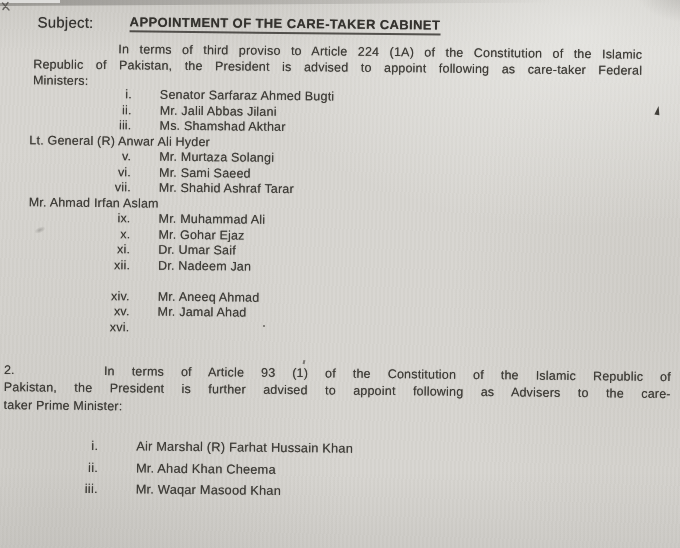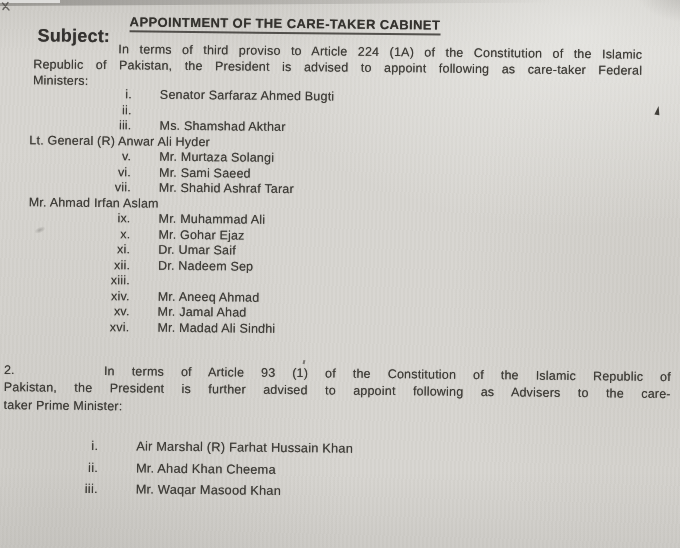--- a/index.html
+++ b/index.html
@@ -25,22 +25,22 @@
   
   .sheet {
     position:absolute; inset:0;
     transform: rotate(0.6deg);
     transform-origin: 0px 274px;
     text-shadow: 0 0 0.7px rgba(62,60,55,0.75);
     letter-spacing:0.2px;
   }
   .subject-row { position:absolute; top:13px; left:0; width:680px; height:22px; }
   .subject-label {
-    position:absolute; left:35px; top:12px;
-    font-weight:bold; font-size:18px; color:#343230;
+    position:absolute; left:35px; top:0;
+    font-weight:normal; font-size:15px; color:#343230;
   }
   .subject-title {
     position:absolute; left:127px; top:0;
     font-weight:bold; font-size:13px; color:#34322e;
     letter-spacing:0.4px;
     padding-bottom:1px;
     border-bottom:2px solid rgba(52,50,46,0.82);
   }
   .para { font-size:12.5px; }
   .para .pline { height:15.8px; overflow:hidden; }
@@ -127,20 +127,21 @@
       <div class="pline">Ministers:</div>
     </div>
 
     <div class="list1">
       <div class="row">
           <span class="num">i.</span>
           <span class="nm">Senator Sarfaraz Ahmed Bugti</span>
         </div>
       <div class="row">
           <span class="num">ii.</span>
+          <span class="nm">Mr. Jalil Abbas Jilani</span>
         </div>
       <div class="row">
           <span class="num">iii.</span>
           <span class="nm">Ms. Shamshad Akthar</span>
         </div>
       <div class="row">
           <span class="nm">Lt. General (R) Anwar Ali Hyder</span>
         </div>
       <div class="row">
           <span class="num">v.</span>
@@ -164,36 +165,34 @@
       <div class="row">
           <span class="num">x.</span>
           <span class="nm">Mr. Gohar Ejaz</span>
         </div>
       <div class="row">
           <span class="num">xi.</span>
           <span class="nm">Dr. Umar Saif</span>
         </div>
       <div class="row">
           <span class="num">xii.</span>
-          <span class="nm">Dr. Nadeem Sep</span>
-        </div>
-      <div class="row">
-          <span class="num">xiii.</span>
+          <span class="nm">Dr. Nadeem Jan</span>
+        </div>
+      <div class="row">
         </div>
       <div class="row">
           <span class="num">xiv.</span>
           <span class="nm">Mr. Aneeq Ahmad</span>
         </div>
       <div class="row">
           <span class="num">xv.</span>
           <span class="nm">Mr. Jamal Ahad</span>
         </div>
       <div class="row">
           <span class="num">xvi.</span>
-          <span class="nm">Mr. Madad Ali Sindhi</span>
         </div>
     </div>
 
     <div class="para para2">
       <div class="pline l1">
         <span class="pnum">2.</span>
         <span class="ptxt jl">In terms of Article 93 (1) of the Constitution of the Islamic Republic of</span>
       </div>
       <div class="pline jl">Pakistan, the President is further advised to appoint following as Advisers to the care-</div>
       <div class="pline">taker Prime Minister:</div>

